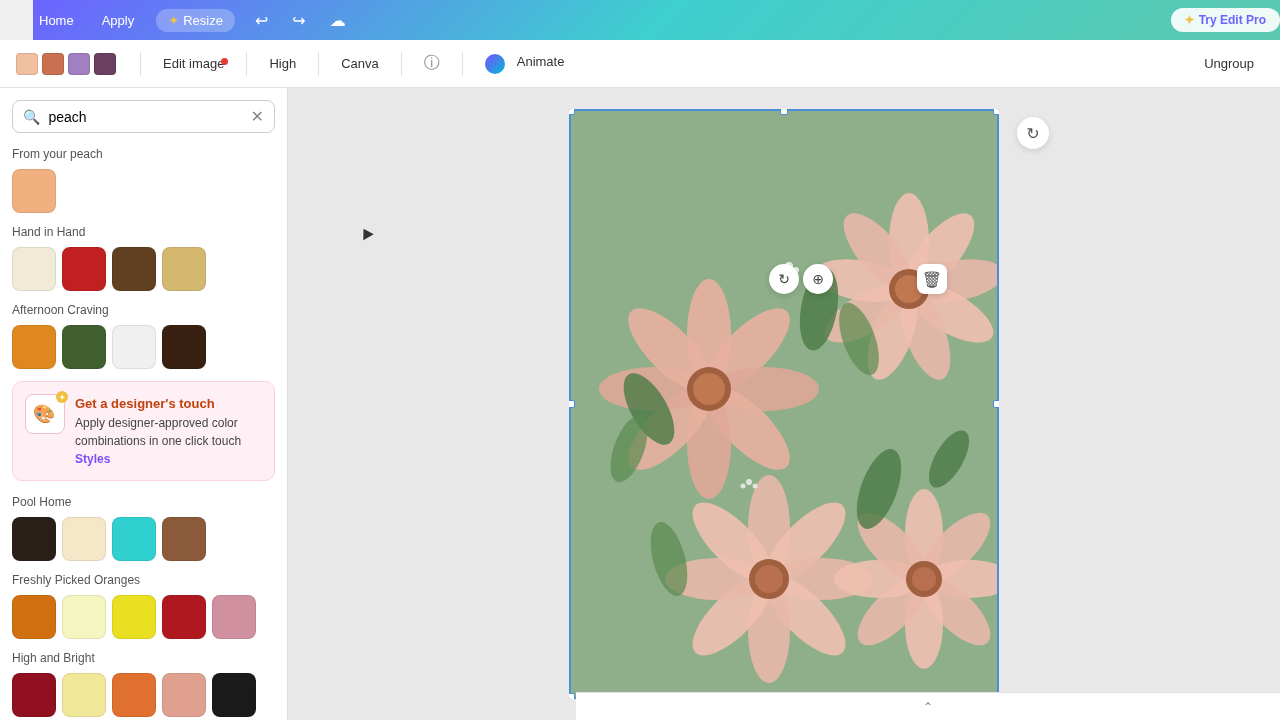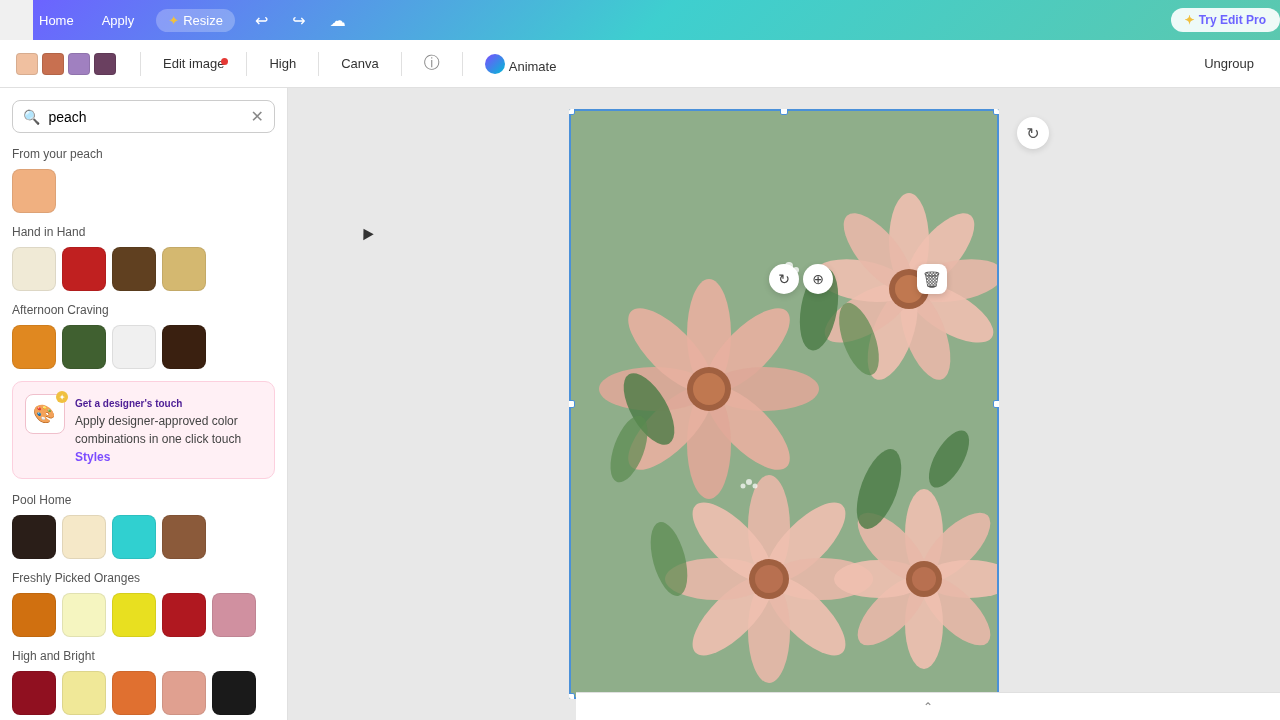--- a/index.html
+++ b/index.html
@@ -61,21 +61,21 @@
       width: 22px; height: 22px; border-radius: 4px; cursor: pointer; border: 1px solid rgba(0,0,0,0.1);
     }
     .toolbar-divider { width: 1px; height: 24px; background: #e0e0e0; margin: 0 8px; }
     .toolbar-btn {
       background: none; border: none; cursor: pointer; padding: 6px 10px; border-radius: 6px;
       font-size: 13px; color: #333; display: flex; align-items: center; gap: 4px;
       white-space: nowrap;
     }
     .edit-image-dot { width: 7px; height: 7px; background: #e53935; border-radius: 50%; position: absolute; top: 8px; right: 6px; }
     .edit-img-wrap { position: relative; }
-    .animate-btn { display: flex; align-items: flex-end; gap: 4px; }
+    .animate-btn { display: flex; align-items: flex-start; gap: 12px; }
     .animate-circle { width: 20px; height: 20px; border-radius: 50%; background: linear-gradient(135deg, #7c4dff, #00bcd4); }
     .ungroup-btn { margin-left: auto; background: none; border: none; font-size: 13px; color: #333; cursor: pointer; padding: 6px 10px; border-radius: 6px; }
 
     
     .main-layout {
       display: flex;
       height: calc(720px - 88px);
     }
 
     
@@ -110,21 +110,21 @@
       padding: 12px; display: flex; gap: 10px; margin-bottom: 14px; align-items: flex-start;
     }
     .designers-icon-wrap {
       width: 40px; height: 40px; background: white; border-radius: 8px;
       display: flex; align-items: center; justify-content: center; flex-shrink: 0;
       border: 1px solid #f0c0cc; position: relative;
     }
     .designers-icon { font-size: 18px; }
     .gold-badge { position: absolute; top: -4px; right: -4px; width: 12px; height: 12px; background: #f0c040; border-radius: 50%; font-size: 8px; display: flex; align-items: center; justify-content: center; color: white; }
     .designers-text { font-size: 12px; color: #444; line-height: 1.5; }
-    .designers-text strong { font-size: 10px; color: #4c1d95; }
+    .designers-text strong { font-size: 13px; color: #c2410c; }
     .styles-link { color: #7c4dff; text-decoration: none; font-weight: 600; }
 
     
     .canvas-area {
       flex: 1;
       background: #e8e8e8;
       position: relative;
       overflow: hidden;
       display: flex; align-items: center; justify-content: center;
     }

